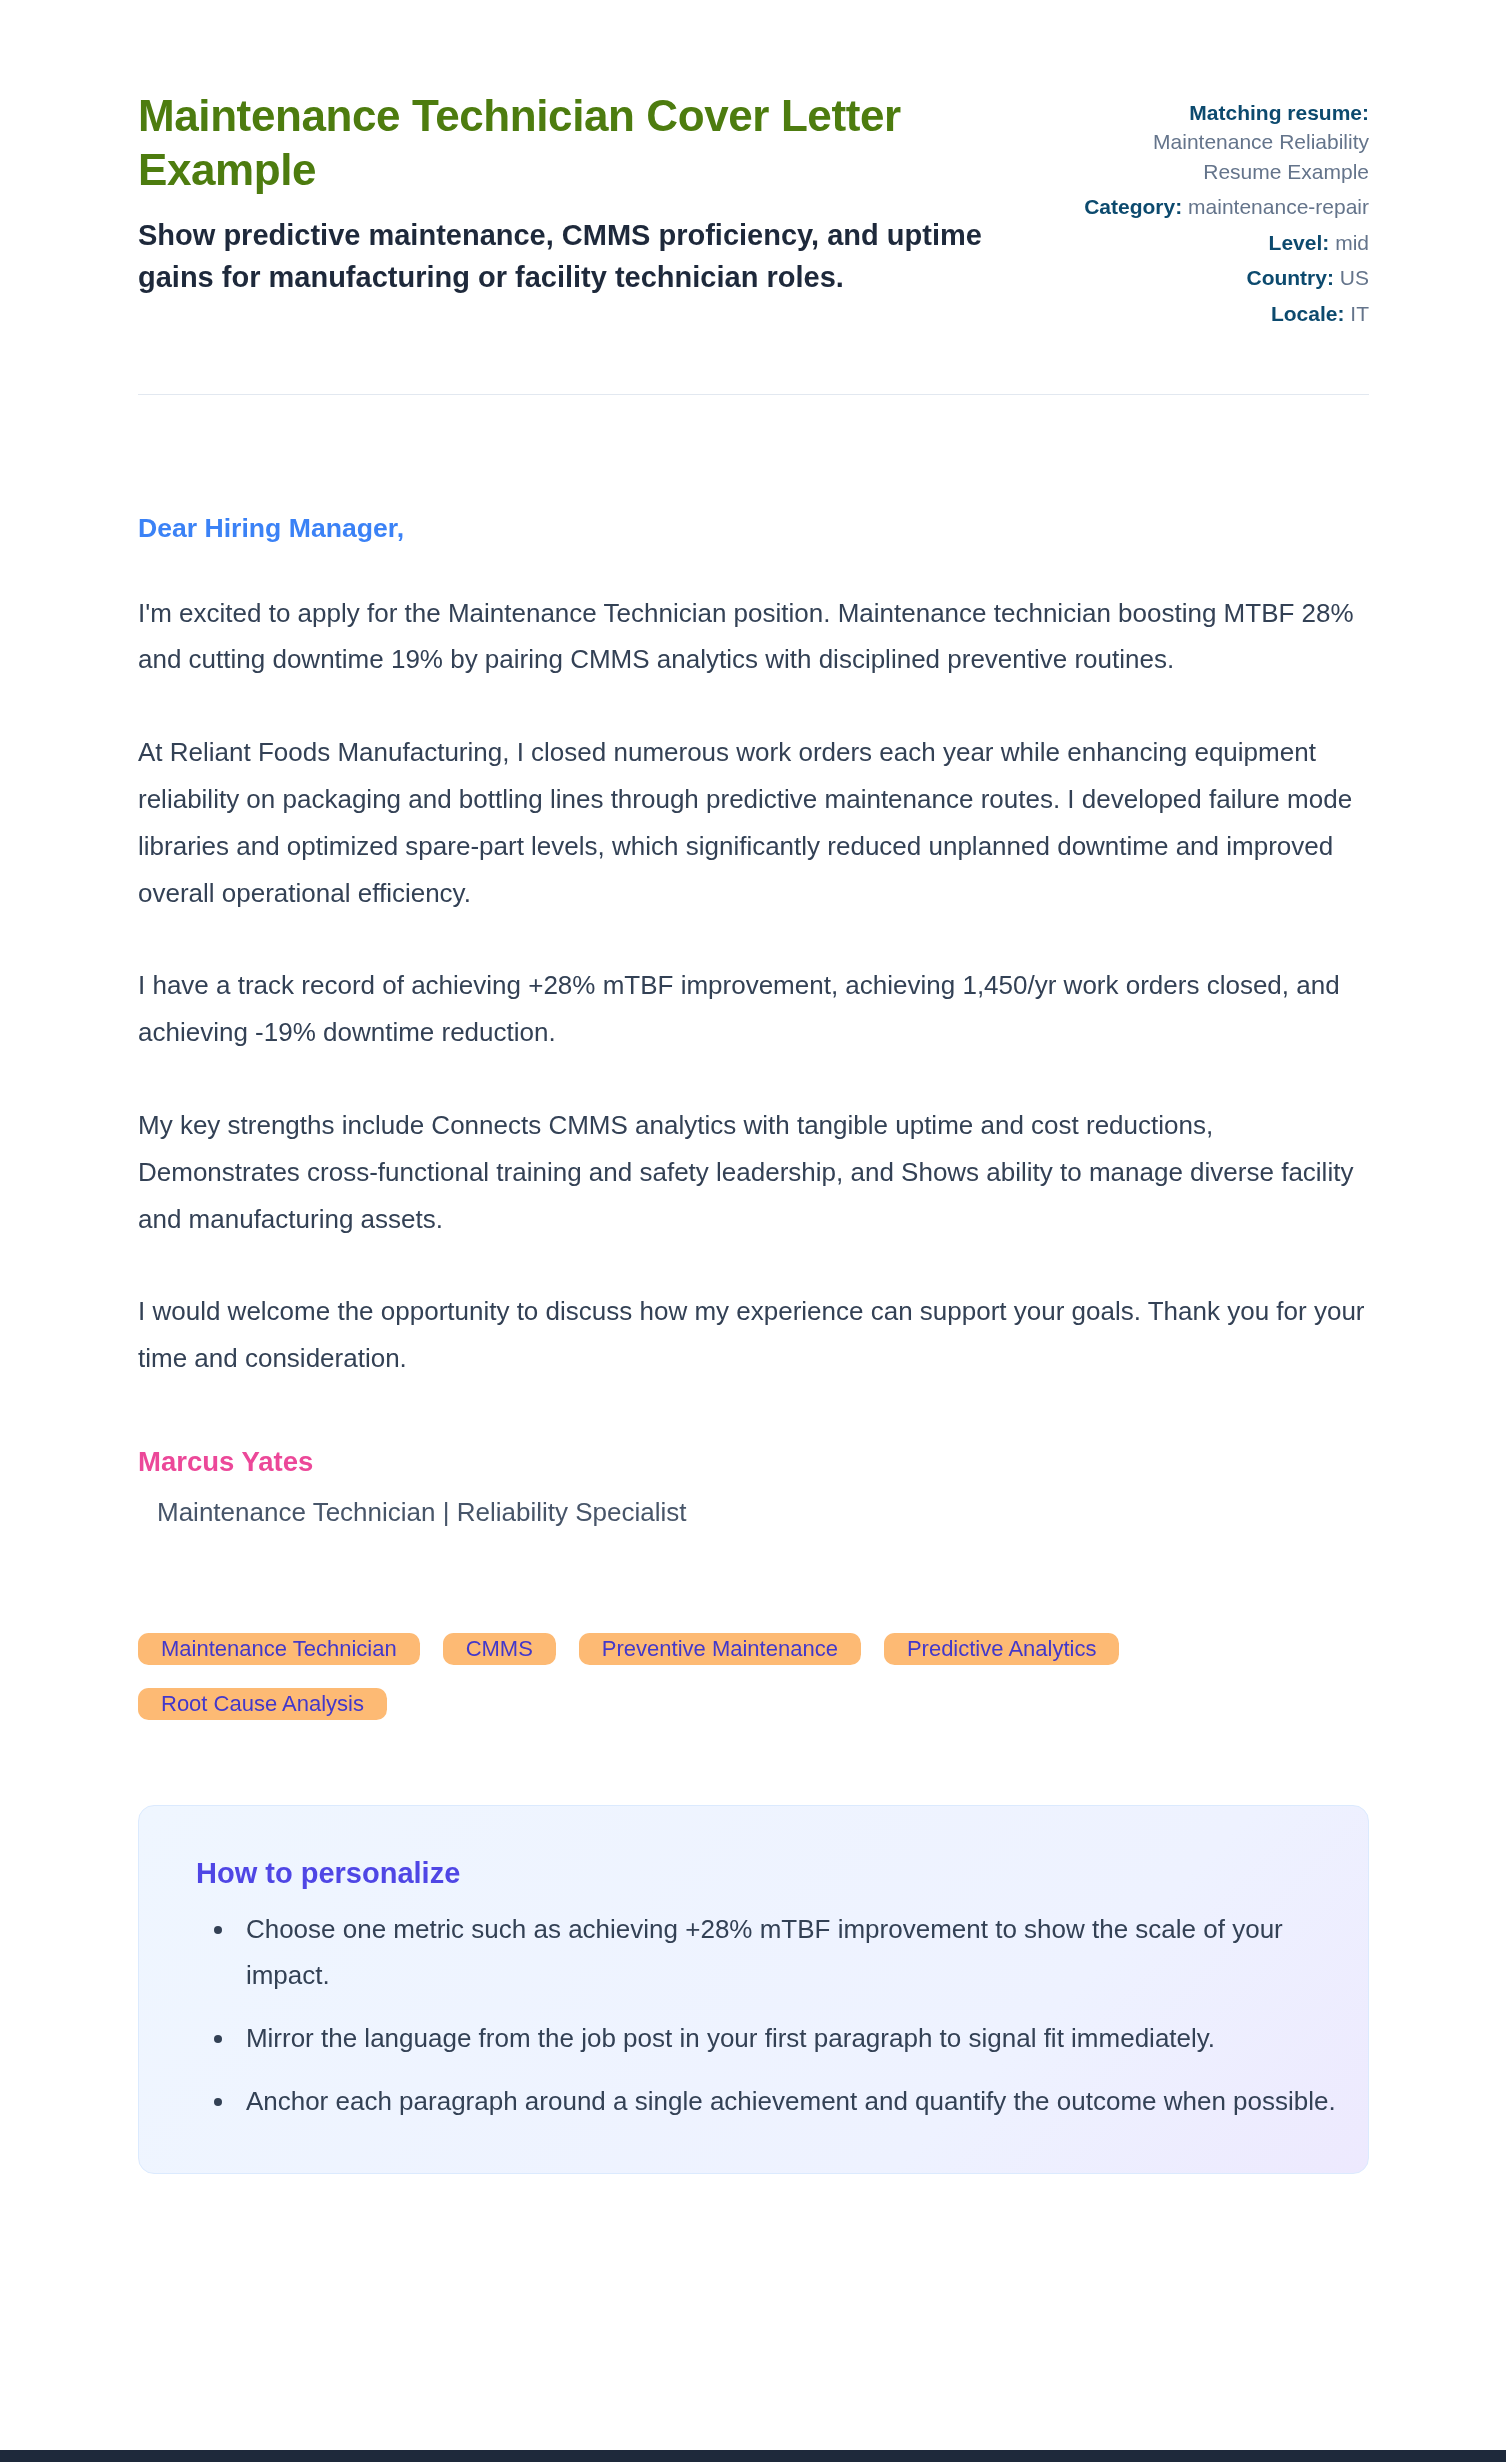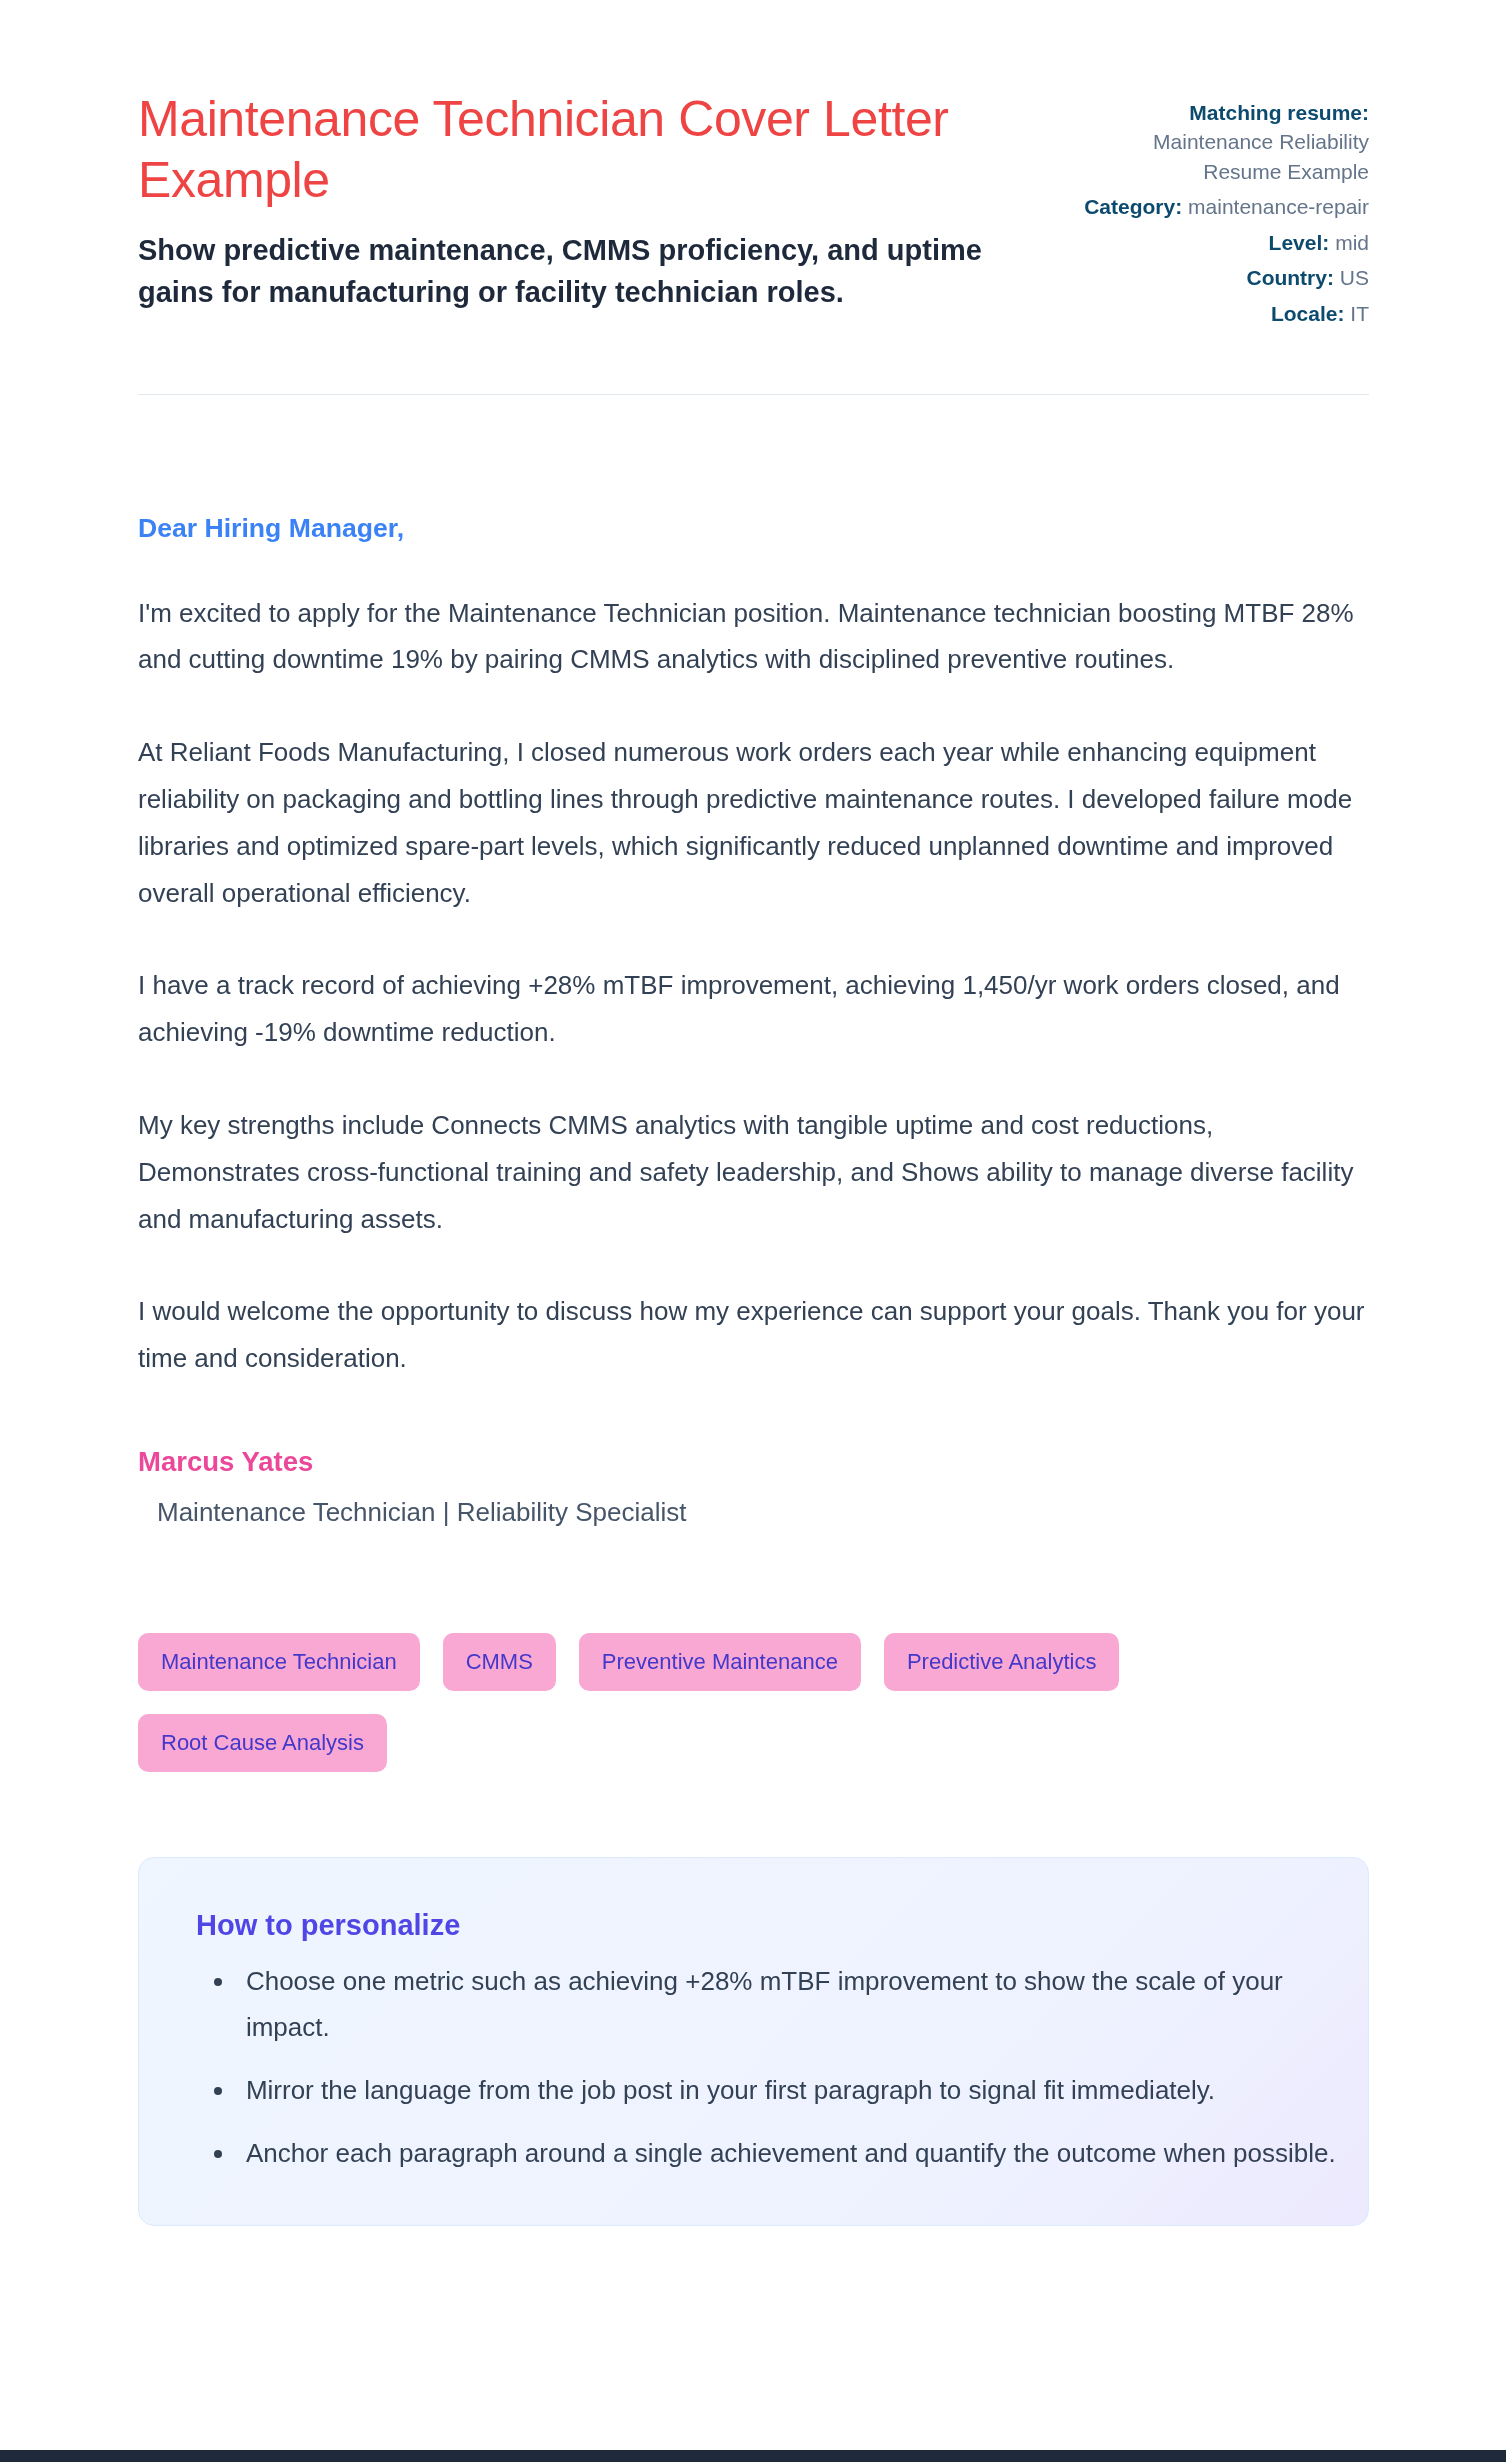--- a/index.html
+++ b/index.html
@@ -9,23 +9,23 @@
     font-family: "Liberation Sans", "DejaVu Sans", sans-serif;
     color: #334155;
   }
   .page { min-height: 2462px; display: flex; flex-direction: column; }
   .container { padding: 89px 138px 0 138px; }
 
   
   .header { display: flex; justify-content: space-between; gap: 53px; }
   .header-left { max-width: 878px; }
   .title {
-    color: #ef4444;
-    font-size: 50px;
-    font-weight: normal;
+    color: #4d7c0f;
+    font-size: 44px;
+    font-weight: bold;
     line-height: 1.22;
     letter-spacing: -0.4px;
   }
   .subtitle {
     margin-top: 17.7px;
     color: #1e293b;
     font-size: 29px;
     font-weight: bold;
     line-height: 1.45;
   }
@@ -56,25 +56,25 @@
     line-height: 1.8;
     color: #334155;
   }
   .sig-name { margin-top: 64px; font-size: 27.5px; font-weight: bold; color: #ec4899; }
   .sig-role { margin-top: 19.5px; font-size: 26px; color: #475569; margin-left: 19px; }
 
   
   .tags { margin-top: 105px; display: flex; flex-wrap: wrap; gap: 23px; max-width: 1046px; }
   .tag {
     display: inline-block;
-    background: #f9a8d4;
+    background: #fdba74;
     color: #4338ca;
     font-size: 22px;
     line-height: 1;
-    padding: 18px 23px;
+    padding: 5px 23px;
     border-radius: 10.6px;
     white-space: nowrap;
   }
 
   
   .tipbox {
     margin-top: 85px;
     border-radius: 16px;
     border: 1.8px solid #dbeafe;
     background: linear-gradient(135deg, #eff6ff 0%, #eef2ff 70%, #ede9fe 100%);

